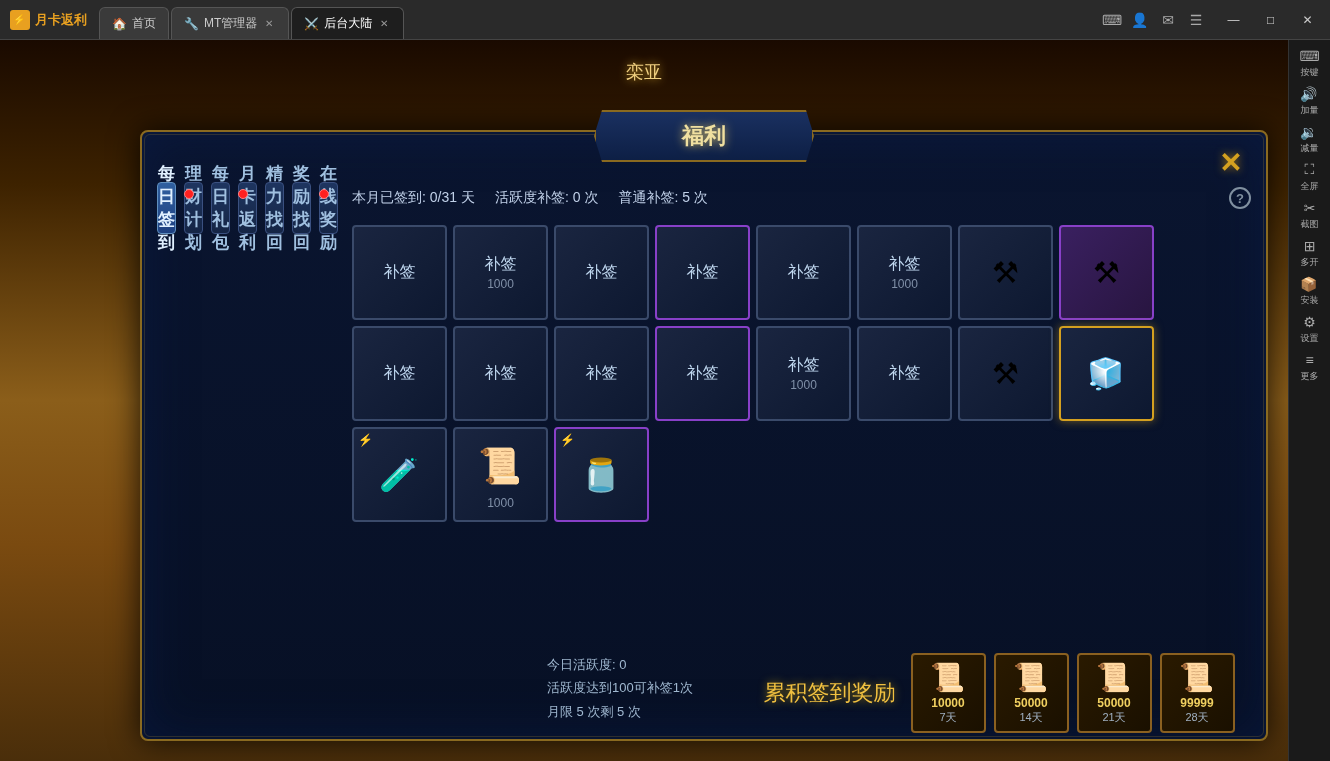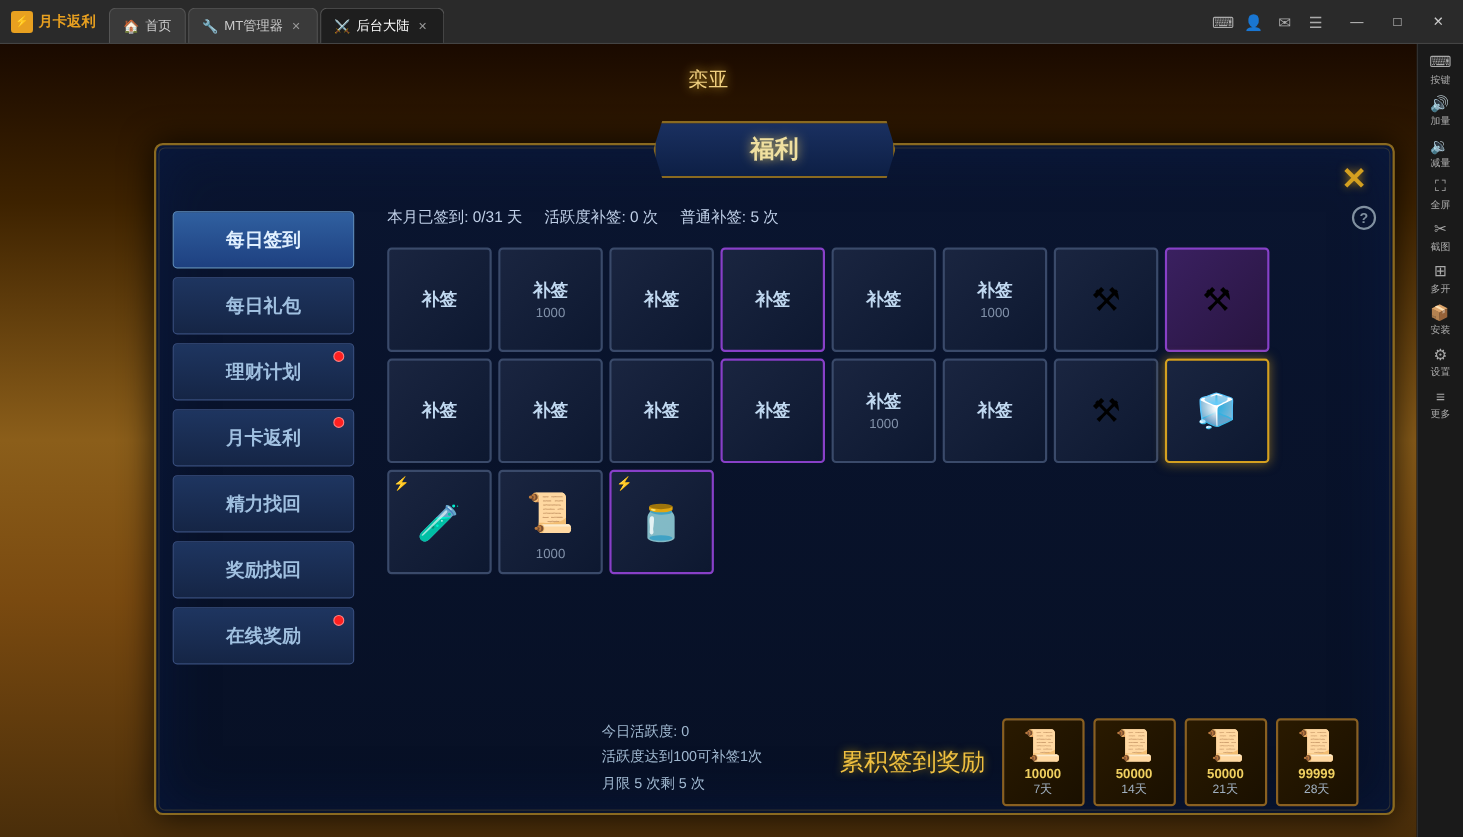--- a/index.html
+++ b/index.html
@@ -236,26 +236,26 @@
       font-size: 28px;
       font-weight: bold;
       text-shadow: 0 0 8px rgba(255,180,0,0.6);
       z-index: 20;
     }
 
     
     .left-nav {
       position: absolute;
       left: 0;
-      top: 50px;
+      top: 40px;
       bottom: 0;
       width: 195px;
       padding: 10px 15px;
       display: flex;
-      flex-direction: column;
+      flex-direction: row;
       gap: 8px;
     }
     .nav-item {
       position: relative;
       height: 52px;
       background: linear-gradient(180deg, #1e3560 0%, #152545 100%);
       border: 1px solid #3a5080;
       border-radius: 4px;
       display: flex;
       align-items: center;
@@ -342,21 +342,21 @@
       overflow: hidden;
     }
     .item-cell.purple-border { border-color: #8840c8; }
     .item-cell.gold-border { border-color: #d4a020; box-shadow: 0 0 10px rgba(212,160,32,0.5); }
     .item-cell.highlighted { background: linear-gradient(135deg, #3a2060 0%, #281540 100%); }
 
     
     .sign-text {
       color: #c0d8f0;
       font-size: 16px;
-      font-weight: bold;
+      font-weight: normal;
     }
     .sign-count {
       color: #8090a8;
       font-size: 12px;
       margin-top: 2px;
     }
 
     
     .item-icon {
       width: 55px;
@@ -530,25 +530,25 @@
       <span class="dialog-title-text">福利</span>
     </div>
 
     <div class="dialog-close">✕</div>
 
     <div class="left-nav">
       <div class="nav-item active">
         <span>每日签到</span>
       </div>
       <div class="nav-item">
-        <span>每日礼包</span>
-      </div>
-      <div class="nav-item">
         <span>理财计划</span>
         <div class="red-dot"></div>
+      </div>
+      <div class="nav-item">
+        <span>每日礼包</span>
       </div>
       <div class="nav-item">
         <span>月卡返利</span>
         <div class="red-dot"></div>
       </div>
       <div class="nav-item">
         <span>精力找回</span>
       </div>
       <div class="nav-item">
         <span>奖励找回</span>

